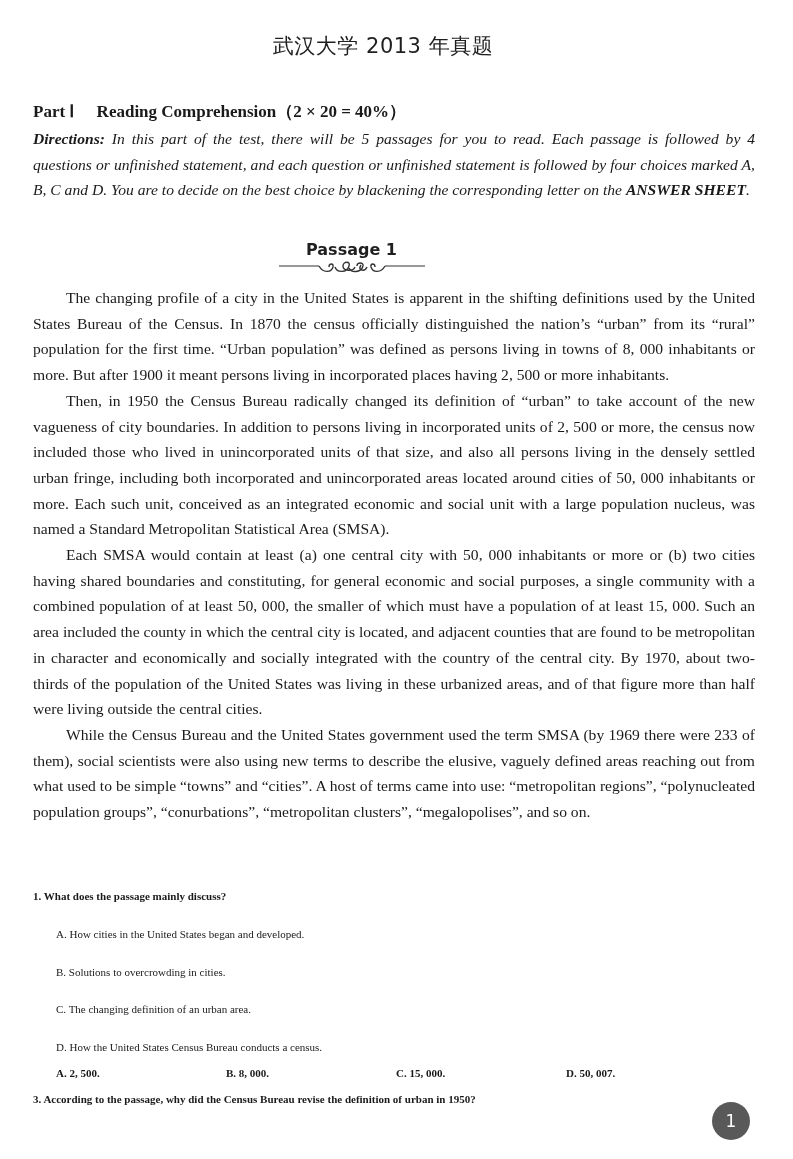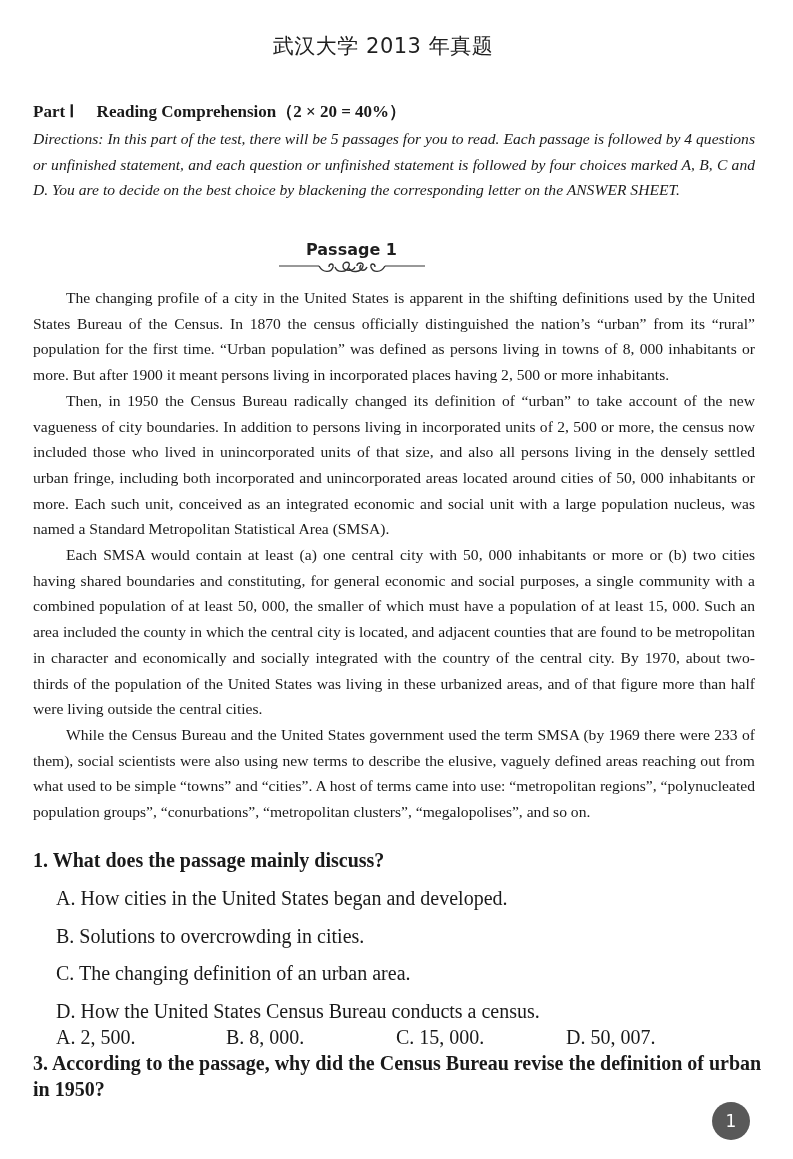--- a/index.html
+++ b/index.html
@@ -11,42 +11,42 @@
   .part-heading {
     position: absolute; top: 100px; left: 33px;
     font-family: Liberation Serif, serif; font-weight: bold; font-size: 17px; color: #1a1a1a;
   }
   .part-heading .part-label { margin-right: 18px; }
   .directions {
     position: absolute; top: 126px; left: 33px; width: 722px;
     font-family: "Liberation Serif", serif; font-style: italic; font-size: 15.6px;
     line-height: 25.5px; text-align: justify; color: #1a1a1a;
   }
-  .directions b { font-weight: normal; }
+  .directions b { font-weight: bold; }
   .passage-head {
     position: absolute; top: 240px; left: 0; width: 703px; text-align: center;
   }
   .passage-title {
     font-family: "DejaVu Sans", sans-serif; font-weight: bold; font-size: 16px; color: #1f1f1f;
   }
   .ornament { display: block; margin: 2px auto 0; }
   .passage {
     position: absolute; top: 285px; left: 33px; width: 722px;
     font-family: "Liberation Serif", serif; font-size: 15.6px; line-height: 25.7px;
     text-align: justify; color: #1a1a1a;
   }
   .passage p { margin: 0; text-indent: 33px; }
   .questions {
-    position: absolute; top: 848px; left: 33px; width: 730px;
-    font-family: "Liberation Serif", serif; font-size: 20px; line-height: 25.8px; color: #1a1a1a;
+    position: absolute; top: 884px; left: 33px; width: 730px;
+    font-family: "Liberation Serif", serif; font-size: 11px; line-height: 25.8px; color: #1a1a1a;
   }
   .q-stem { font-weight: bold; }
   .q-opt { padding-left: 23px; margin-top: 12px; }
   .q-opt-row { display: flex; padding-left: 23px; }
-  .q-opt-row span { width: 170px; }
+  .q-opt-row span { width: 170px; font-weight: bold; }
   .page-number {
     position: absolute; left: 712px; top: 1102px; width: 38px; height: 38px; border-radius: 50%;
     background: #595959; color: #ffffff; text-align: center; line-height: 38px;
     font-family: "DejaVu Sans", sans-serif; font-size: 17px;
   }
 </style>
 </head>
 <body>
 
 <div class="page-title">武汉大学 2013 年真题</div>

